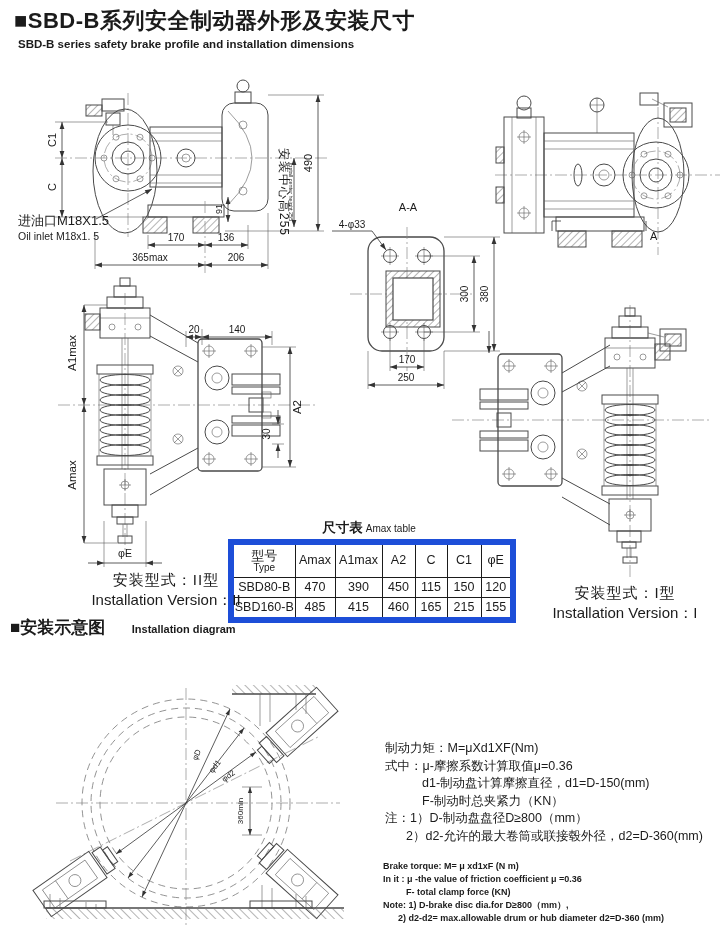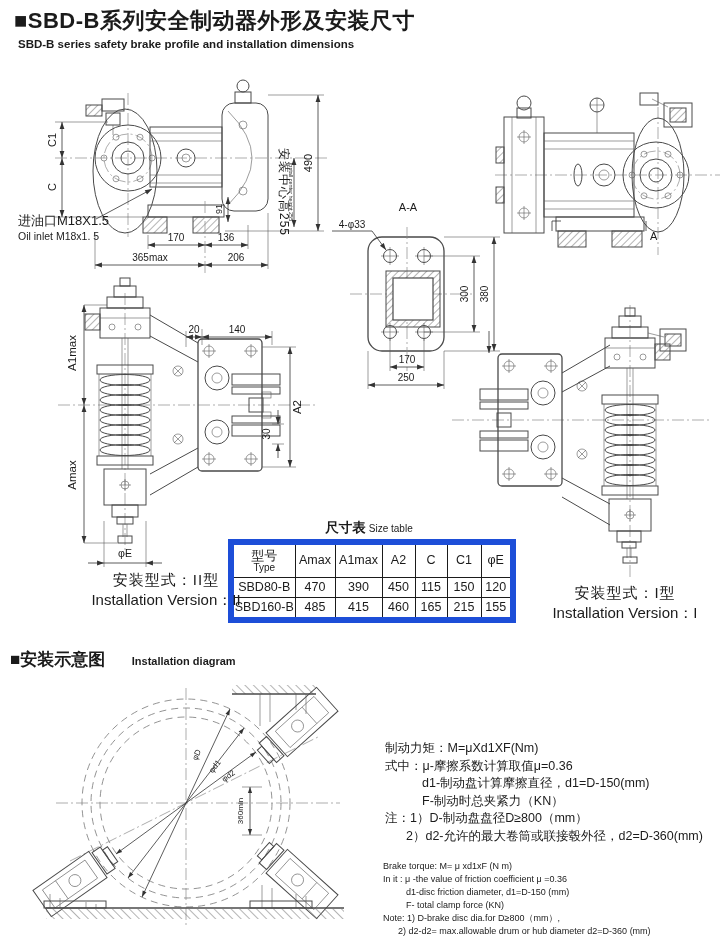--- a/index.html
+++ b/index.html
@@ -33,21 +33,21 @@
   .type-en{display:block;font-size:10px;margin-top:-1px;}
   
   .caption{text-align:center;line-height:20px;white-space:nowrap;}
   .caption .cn{font-size:15px;letter-spacing:1px;display:block;}
   .caption .en{font-size:15px;display:block;}
   
   .sec-cn{font-size:17px;font-weight:bold;}
   .sec-en{font-size:11px;font-weight:bold;margin-left:22px;}
   
   .notes-cn{left:385px;top:740px;font-size:12.5px;line-height:17.5px;white-space:nowrap;}
-  .notes-en{left:383px;top:860px;font-size:9px;line-height:13px;white-space:nowrap;}
+  .notes-en{left:383px;top:860px;font-size:9px;line-height:13px;white-space:nowrap;font-weight:bold;}
   .ind-a{padding-left:37px;}
   .ind-b{padding-left:21px;}
   .ind-a2{padding-left:23px;}
   .ind-b2{padding-left:15px;}
 </style>
 </head>
 <body>
 
 <div class="page">
 
@@ -427,21 +427,21 @@
           <line x1="578" y1="315" x2="586" y2="307"></line>
         <circle cx="582" cy="379" r="5"></circle>
           <line x1="578" y1="375" x2="586" y2="383"></line>
           <line x1="578" y1="383" x2="586" y2="375"></line>
       </g>
     </g>
   </svg>
 
   <div class="abs tbl-wrap">
     <div class="tbl-title">
-      <span class="cn">尺寸表</span><span class="en">Size table</span>
+      <span class="cn">尺寸表</span><span class="en">Amax table</span>
     </div>
     <table class="size-table">
       <colgroup>
         <col style="width:64px">
           <col style="width:40px">
           <col style="width:47px">
           <col style="width:33px">
         <col style="width:32px">
           <col style="width:34px">
           <col style="width:32px">
@@ -485,21 +485,21 @@
 
   <div class="abs caption" style="left:525px;top:583px;width:200px;">
     <span class="cn">安装型式：I型</span>
     <span class="en">Installation Version：I</span>
   </div>
   <div class="abs caption" style="left:52px;top:570px;width:228px;">
     <span class="cn">安装型式：II型</span>
     <span class="en">Installation Version：II</span>
   </div>
 
-  <div class="abs" style="left:10px;top:648px;">
+  <div class="abs" style="left:10px;top:616px;">
     <span class="sec-cn">■安装示意图</span>
     <span class="sec-en">Installation diagram</span>
   </div>
 
   <svg class="abs" style="left:10px;top:680px;" width="380" height="262" viewBox="0 0 380 262">
     <defs>
       <pattern id="hUp2" width="6" height="10" patternUnits="userSpaceOnUse" patternTransform="rotate(-45)">
         <line x1="0" y1="0" x2="0" y2="10" stroke="#6a6a6a" stroke-width="1"></line>
       </pattern>
       <marker id="ai" viewBox="0 0 10 8" refX="9.3" refY="4" markerWidth="9" markerHeight="7" orient="auto-start-reverse">
@@ -577,19 +577,18 @@
     <div>制动力矩：M=μXd1XF(Nm)</div>
     <div>式中：μ-摩擦系数计算取值μ=0.36</div>
     <div class="ind-a">d1-制动盘计算摩擦直径，d1=D-150(mm)</div>
     <div class="ind-a">F-制动时总夹紧力（KN）</div>
     <div>注：1）D-制动盘盘径D≥800（mm）</div>
     <div class="ind-b">2）d2-允许的最大卷筒或联接毂外径，d2=D-360(mm)</div>
   </div>
   <div class="abs notes-en">
     <div>Brake torque: M=  μ xd1xF (N m)</div>
     <div>In it :  μ -the value of  friction coefficient   μ =0.36</div>
-    <div class="ind-a2">d1-disc friction  diameter, d1=D-150 (mm)</div>
     <div class="ind-a2">F- total clamp force (KN)</div>
     <div>Note: 1) D-brake disc dia.for D≥800（mm）,</div>
     <div class="ind-b2">2) d2-d2= max.allowable drum  or hub diameter d2=D-360 (mm)</div>
   </div>
 
 </div>
 
 </body></html>

